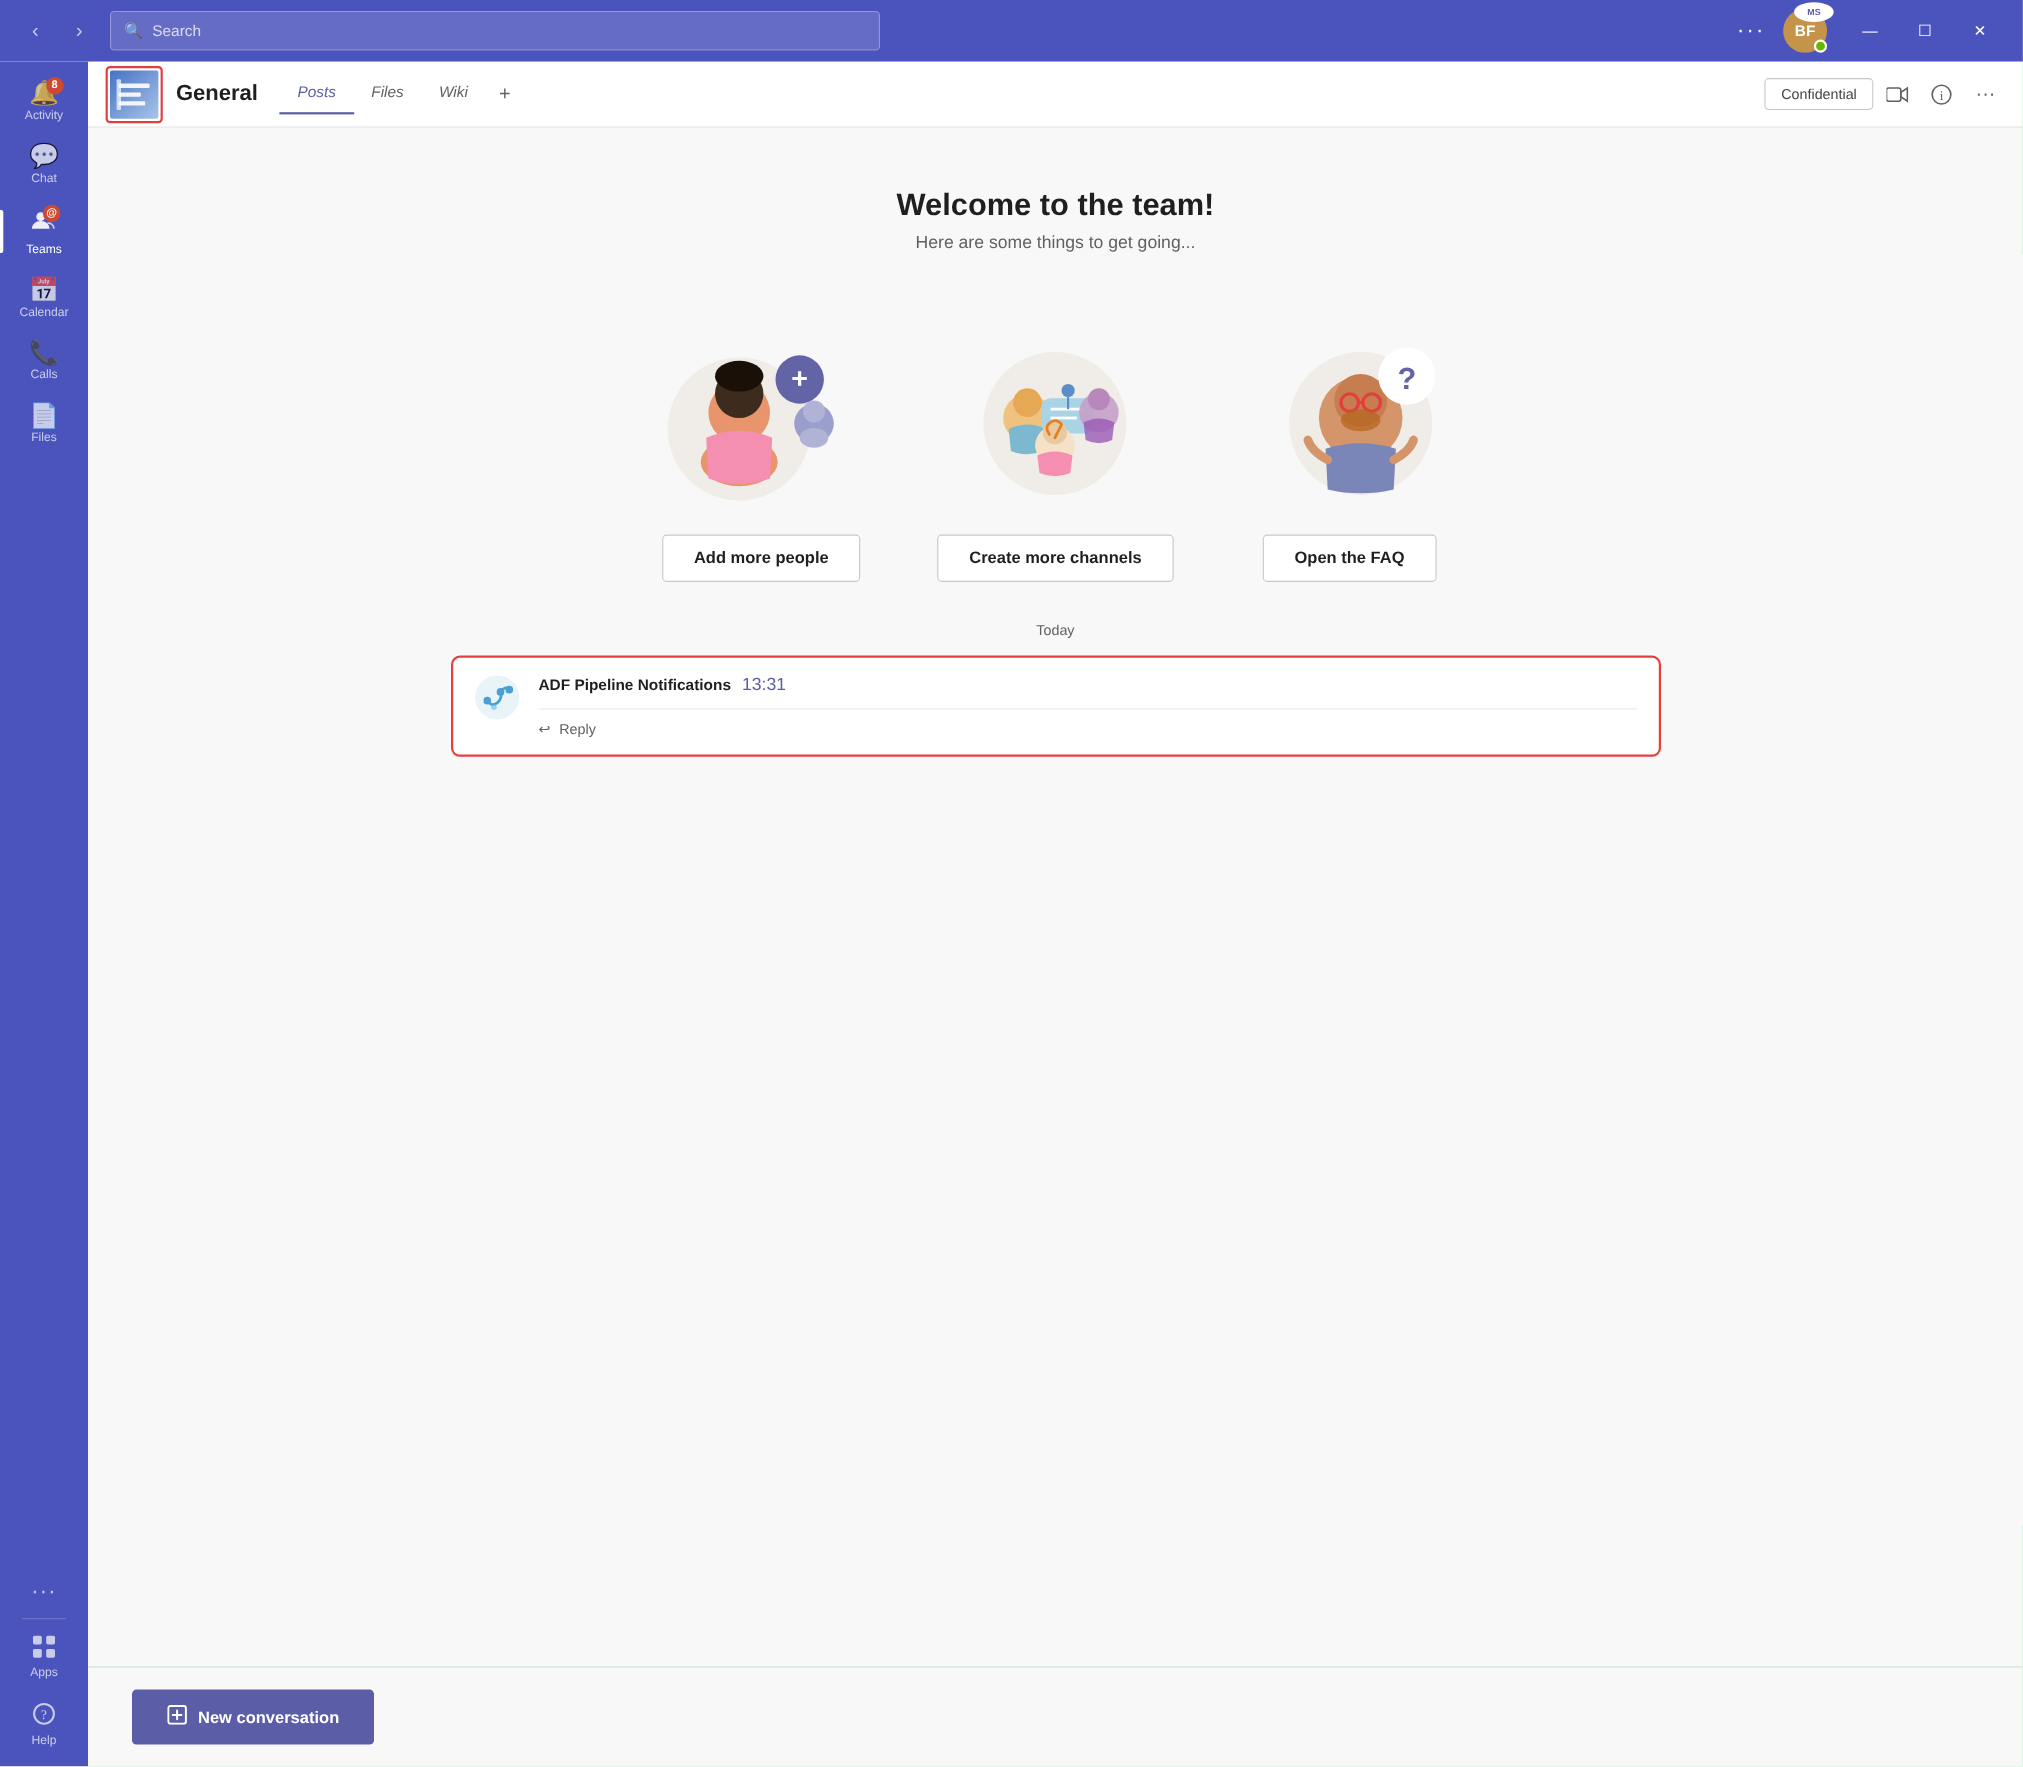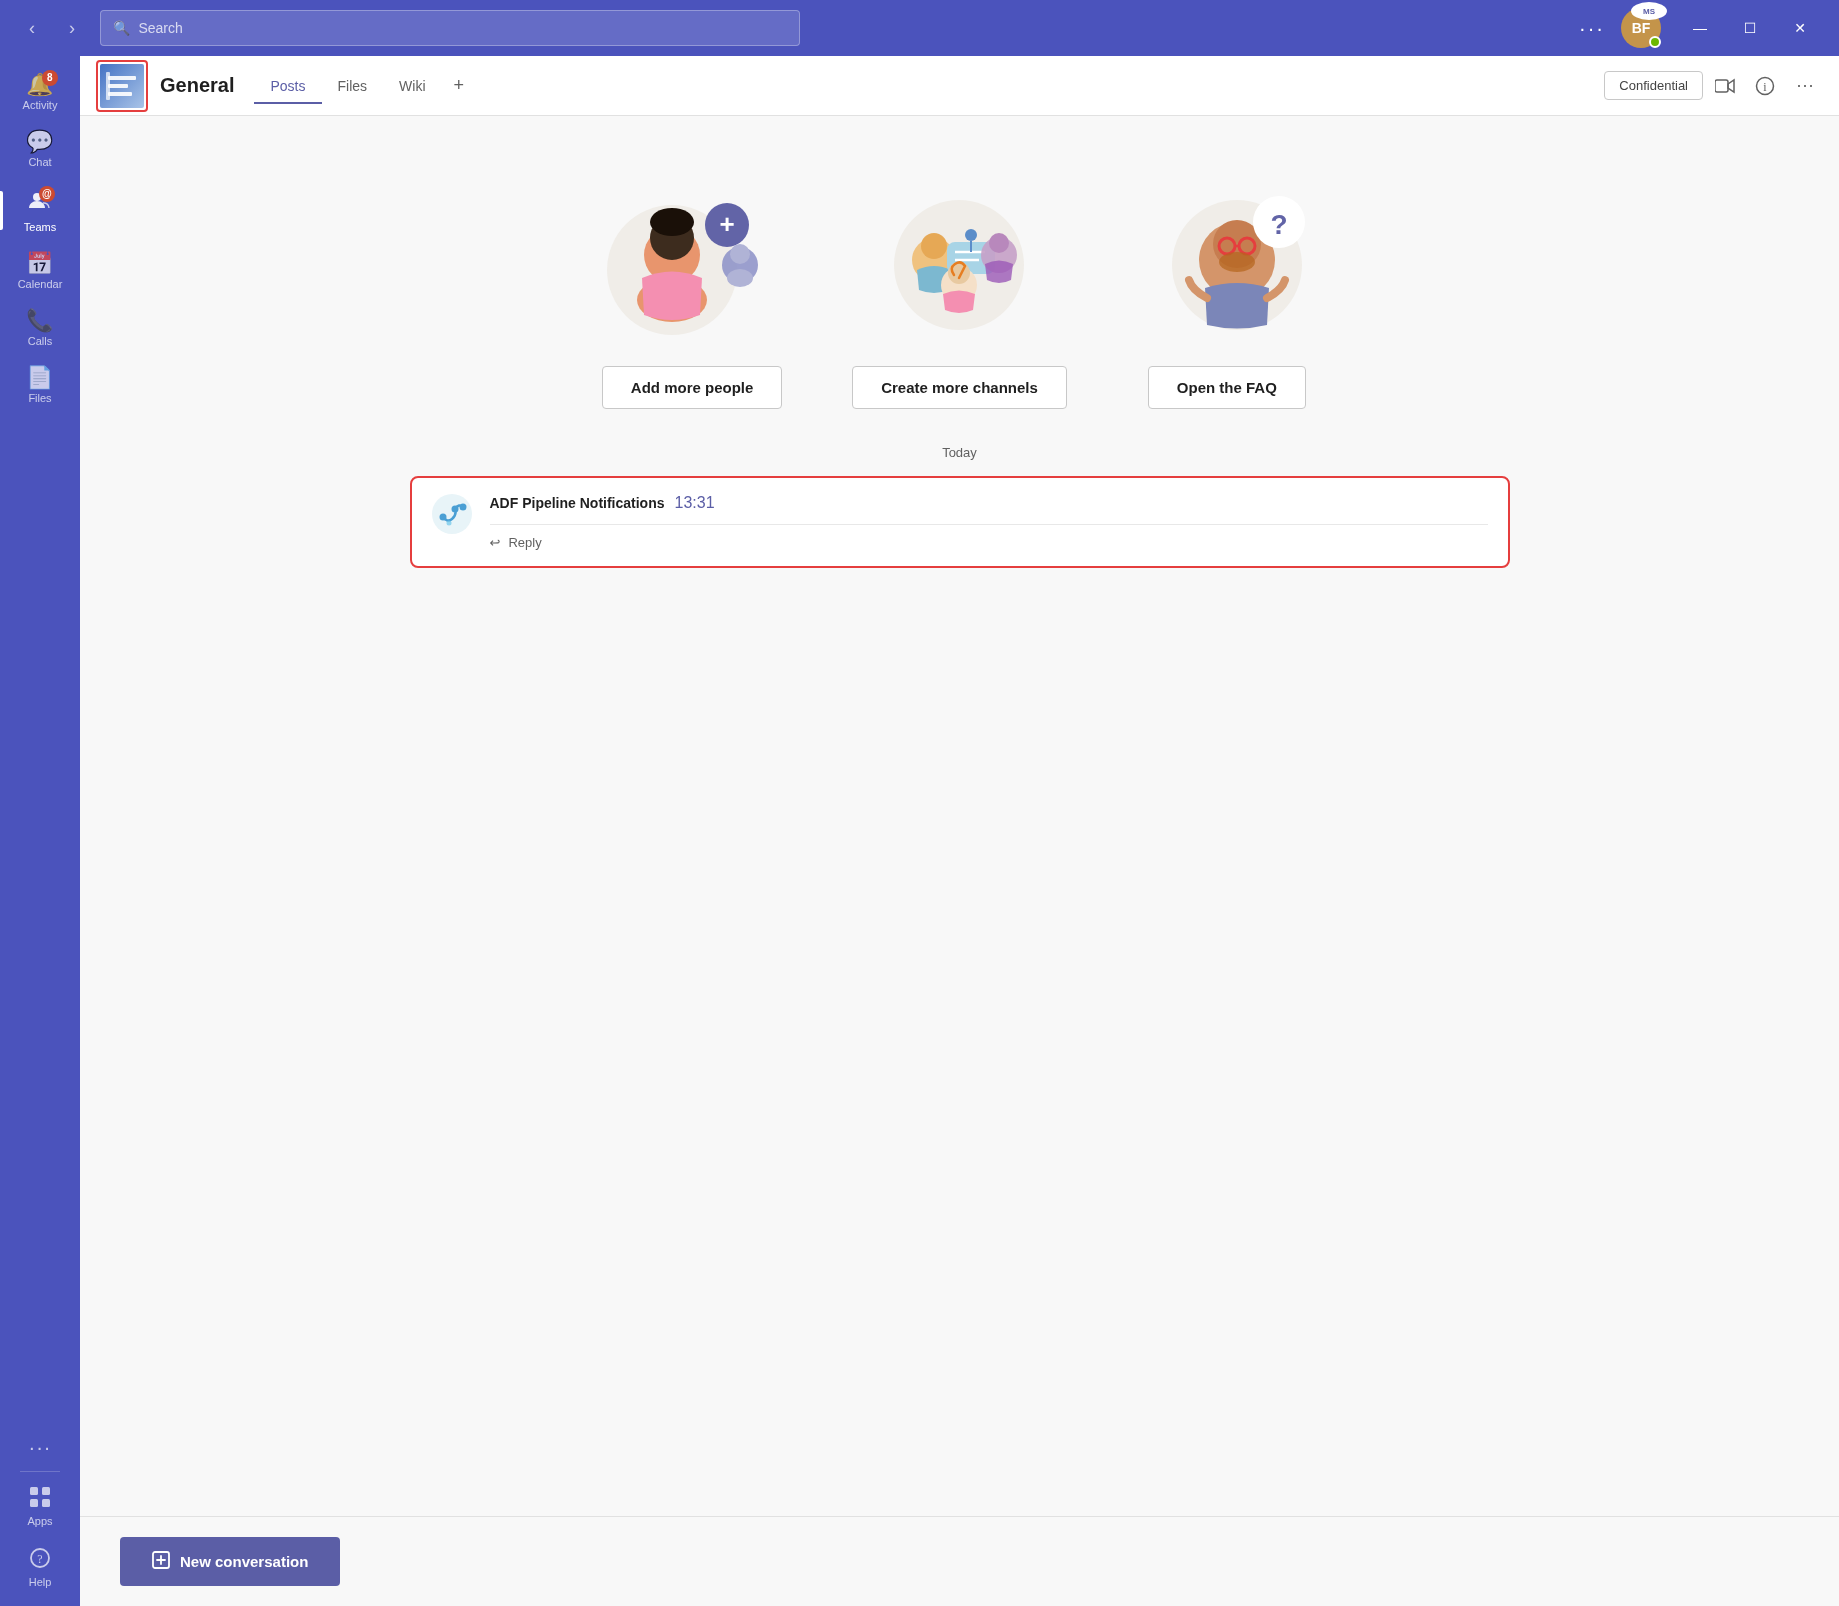--- a/index.html
+++ b/index.html
@@ -156,21 +156,21 @@
       overflow: hidden;
       flex-shrink: 0;
     }
     .channel-icon-inner {
       width: 44px; height: 44px;
       background: linear-gradient(135deg, #4472c4, #a9c4e8);
       display: flex; align-items: center; justify-content: center;
       border-radius: 2px;
     }
     .channel-name-header { font-size: 20px; font-weight: 700; color: #1f1f1f; }
-    .channel-tabs { display: flex; align-items: flex-end; gap: 0; margin-left: 8px; }
+    .channel-tabs { display: flex; gap: 0; margin-left: 8px; font-style: italic; }
     .tab-item {
       padding: 8px 16px;
       font-size: 14px;
       color: #616161;
       cursor: pointer;
       border-bottom: 2px solid transparent;
       white-space: nowrap;
     }
     .tab-item.active { color: #5b5ea6; border-bottom: 2px solid #5b5ea6; font-weight: 500; }
     .tab-plus { padding: 8px 12px; color: #616161; cursor: pointer; font-size: 18px; }
@@ -450,20 +450,24 @@
           </svg>
         </button>
         <button class="header-icon-btn">
           <span>···</span>
         </button>
       </div>
     </div>
 
     <div class="posts-content">
 
+      <div class="welcome-section">
+        <h2 class="welcome-title">Welcome to the team!</h2>
+        <p class="welcome-subtitle">Here are some things to get going...</p>
+      </div>
 
       <div class="action-cards">
 
         <div class="action-card">
           <div class="action-illustration illus-add-people">
             <svg width="200" height="180" viewBox="0 0 200 180">
 
               <circle cx="80" cy="100" r="65" fill="#f0ede8"></circle>
 
               <circle cx="80" cy="85" r="28" fill="#e8956d"></circle>

